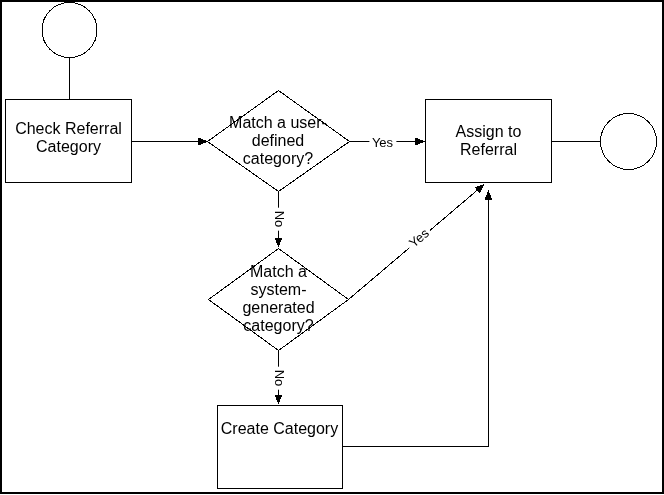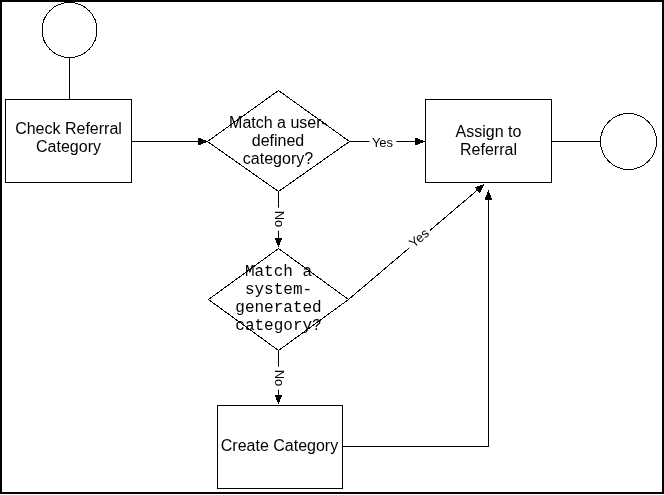--- a/index.html
+++ b/index.html
@@ -90,26 +90,26 @@
   <div class="node-label" style="left:68.5px; top:138px;">Check Referral
 Category</div>
 
   <div class="node-label" style="left:278px; top:140.5px;">Match a user-
 defined
 category?</div>
 
   <div class="node-label" style="left:488.5px; top:140.5px;">Assign to
 Referral</div>
 
-  <div class="node-label" style="left:278.5px; top:299px;font-family:Liberation Mono, monospace;">Match a
+  <div class="node-label" style="left:278.5px; top:299px;">Match a
 system-
 generated
 category?</div>
 
-  <div class="node-label" style="left:279.5px; top:446px;">Create Category</div>
+  <div class="node-label" style="left:279.5px; top:429px;">Create Category</div>
 
   <div class="edge-label" style="left:382.5px; top:141.5px;">Yes</div>
 
   <div class="edge-label rot90" style="left:279px; top:218.5px;">No</div>
 
   <div class="edge-label rotneg40" style="left:419px; top:238px;">Yes</div>
 
   <div class="edge-label rot90" style="left:278.5px; top:377.5px;">No</div>
 
 </div>

